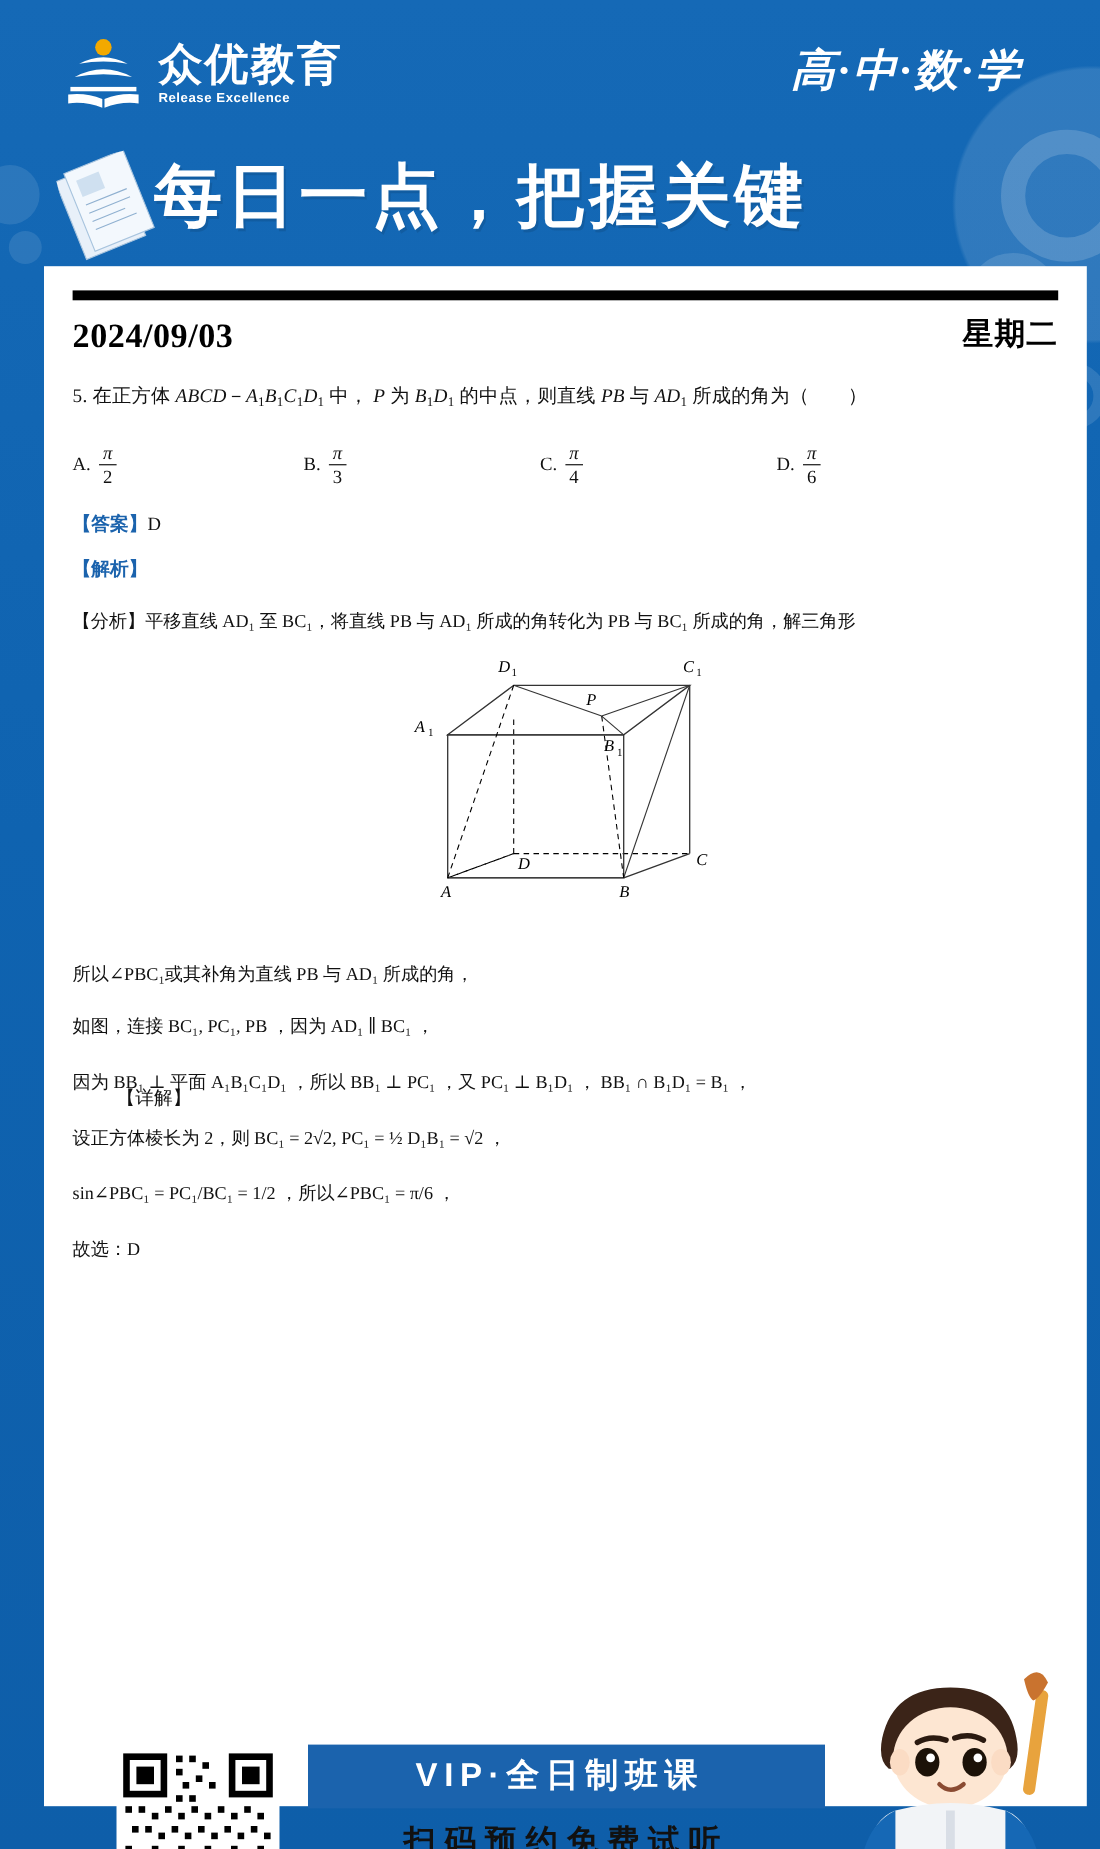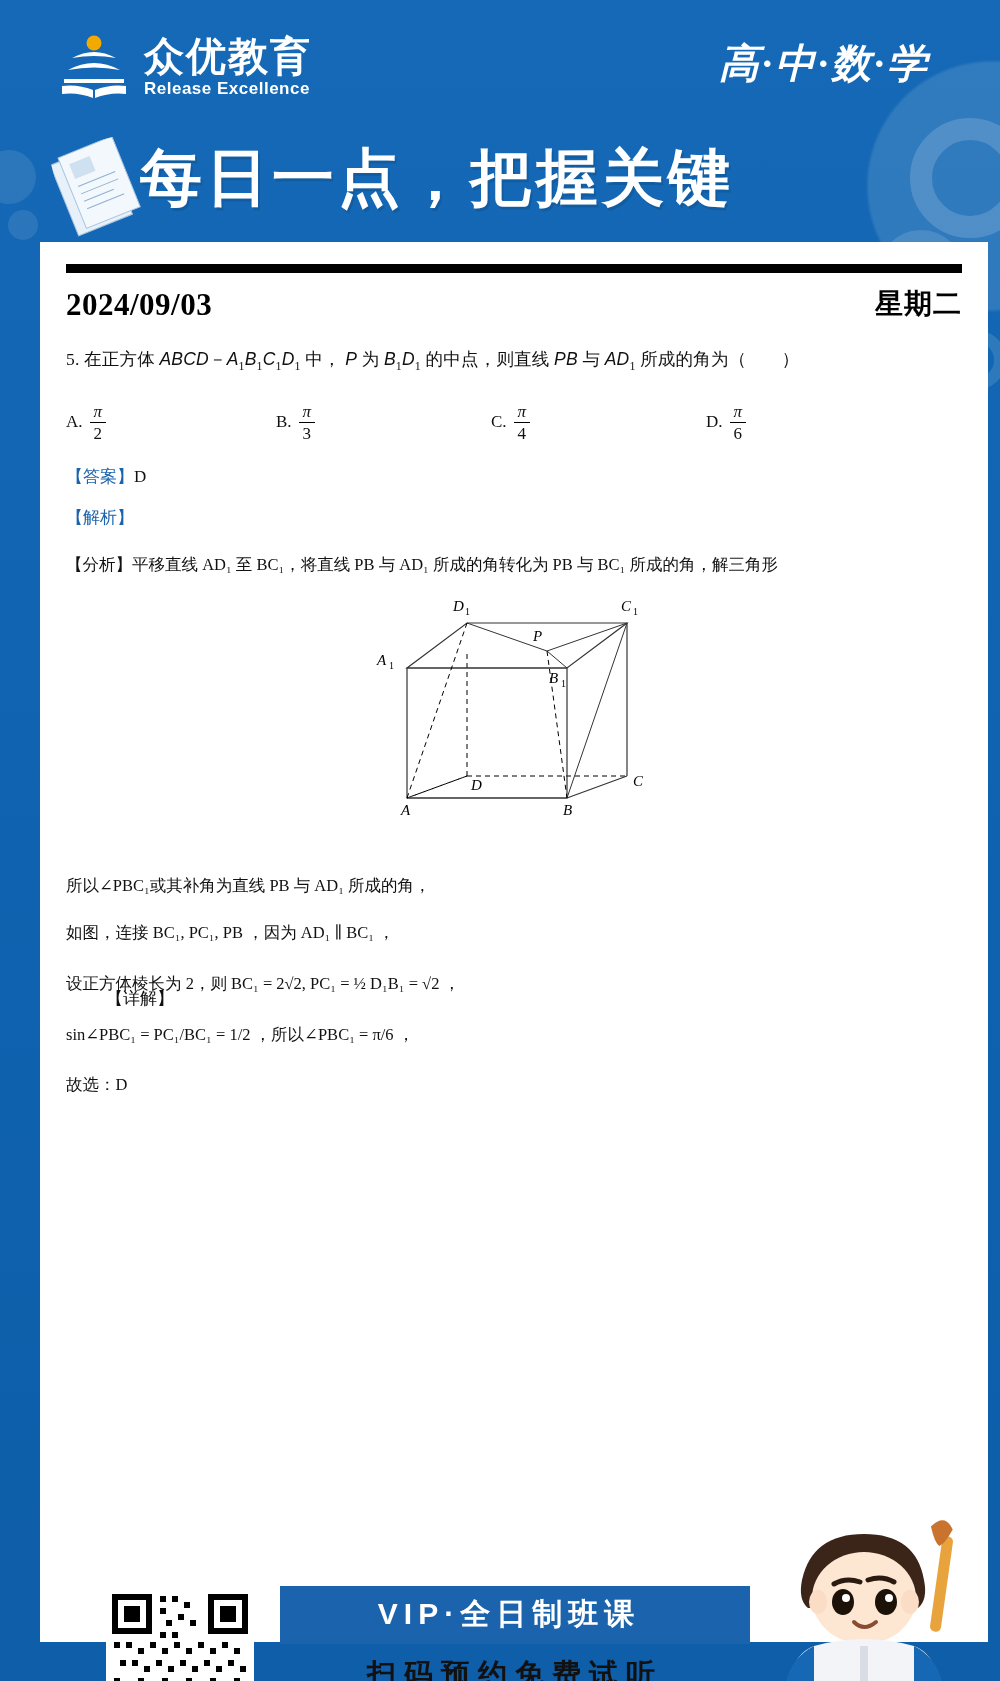--- a/index.html
+++ b/index.html
@@ -31,21 +31,21 @@
   
   .topbar { position:absolute; top:0; left:0; width:988px; height:125px; }
   .logo-wrap { position:absolute; left:58px; top:34px; display:flex; align-items:center; gap:14px;}
   .logo-mark { width:72px; height:66px; position:relative; }
   .brand-cn {
     color:#fff; font-family:"Liberation Sans", sans-serif; font-weight:bold;
     font-size:40px; letter-spacing:2px; line-height:1.05;
   }
   .brand-en {
     color:#fff; font-family:"Liberation Sans", sans-serif; font-weight:bold;
-    font-size:17px; letter-spacing:.5px; margin-top:2px;
+    font-size:12px; letter-spacing:.5px; margin-top:2px;
   }
   .subject {
     position:absolute; right:58px; top:36px;
     color:#fff; font-family:"Liberation Serif", serif; font-weight:bold;
     font-size:40px; letter-spacing:3px; font-style:italic;
   }
 
   
   .slogan {
     position:absolute; left:140px; top:136px;
@@ -68,35 +68,35 @@
   .datebar {
     display:flex; justify-content:space-between; align-items:flex-end;
     padding: 12px 26px 0 26px;
   }
   .date-txt { font-size:31px; font-weight:bold; font-family:"Liberation Serif", serif; letter-spacing:.5px;}
   .week-txt { font-size:28px; font-weight:bold; font-family:"Liberation Serif", serif; letter-spacing:1px;}
 
   .body-area { padding: 22px 26px 0 26px; font-size:17px; color:#111; }
 
   .qline { font-size:17.5px; line-height:1.6; letter-spacing:.2px; }
-  .mi { font-style:italic; font-family:Liberation Sans, sans-serif; }
+  .mi { font-style:italic; font-family:Liberation Serif, serif; }
   sub { font-size:.68em; }
 
   .choices {
     display:flex; margin-top:26px; font-size:17px;
   }
   .choice { display:flex; align-items:center; gap:7px; }
   .choice:nth-child(1){ width:210px; }
   .choice:nth-child(2){ width:215px; }
   .choice:nth-child(3){ width:215px; }
   .frac { display:inline-block; text-align:center; vertical-align:middle; line-height:1.12; }
   .frac .num { display:block; border-bottom:1.3px solid #000; padding:0 4px 1px 4px; font-style:italic;}
   .frac .den { display:block; padding-top:1px; }
 
-  .tag { color:#1b63ad; font-weight:normal; }
+  .tag { color:#1b63ad; font-weight:bold; }
   .ans-line { margin-top:22px; font-size:17px; }
   .jx-line { margin-top:18px; font-size:17px; }
   .fx-line { margin-top:24px; font-size:16.5px; line-height:1.5;}
 
   .detail-label { position:absolute; left:66px; top:745px; font-size:17px; color:#111; }
 
   .figure { margin: 6px auto 0 auto; width: 330px; }
 
   .steps { margin-top: 6px; }
   .step { font-size:16.5px; line-height:1.5; margin-top:26px; }
@@ -275,20 +275,21 @@
         <text x="122" y="207" font-size="15" font-style="italic" font-family="Liberation Serif, serif">D</text>
         <text x="284" y="203" font-size="15" font-style="italic" font-family="Liberation Serif, serif">C</text>
         <text x="52" y="232" font-size="15" font-style="italic" font-family="Liberation Serif, serif">A</text>
         <text x="214" y="232" font-size="15" font-style="italic" font-family="Liberation Serif, serif">B</text>
       </svg>
     </div>
 
     <div class="steps">
       <div class="step">所以∠PBC₁或其补角为直线 PB 与 AD₁ 所成的角，</div>
       <div class="step first">如图，连接 BC₁, PC₁, PB ，因为 AD₁ ∥ BC₁ ，</div>
+      <div class="step">因为 BB₁ ⊥ 平面 A₁B₁C₁D₁ ，所以 BB₁ ⊥ PC₁ ，又 PC₁ ⊥ B₁D₁ ， BB₁ ∩ B₁D₁ = B₁ ，</div>
       <div class="step">设正方体棱长为 2，则 BC₁ = 2√2, PC₁ = ½ D₁B₁ = √2 ，</div>
       <div class="step">sin∠PBC₁ = PC₁/BC₁ = 1/2 ，所以∠PBC₁ = π/6 ，</div>
       <div class="step">故选：D</div>
     </div>
 
   </div>
 
   <div class="footer">
 
     <div class="qr">

